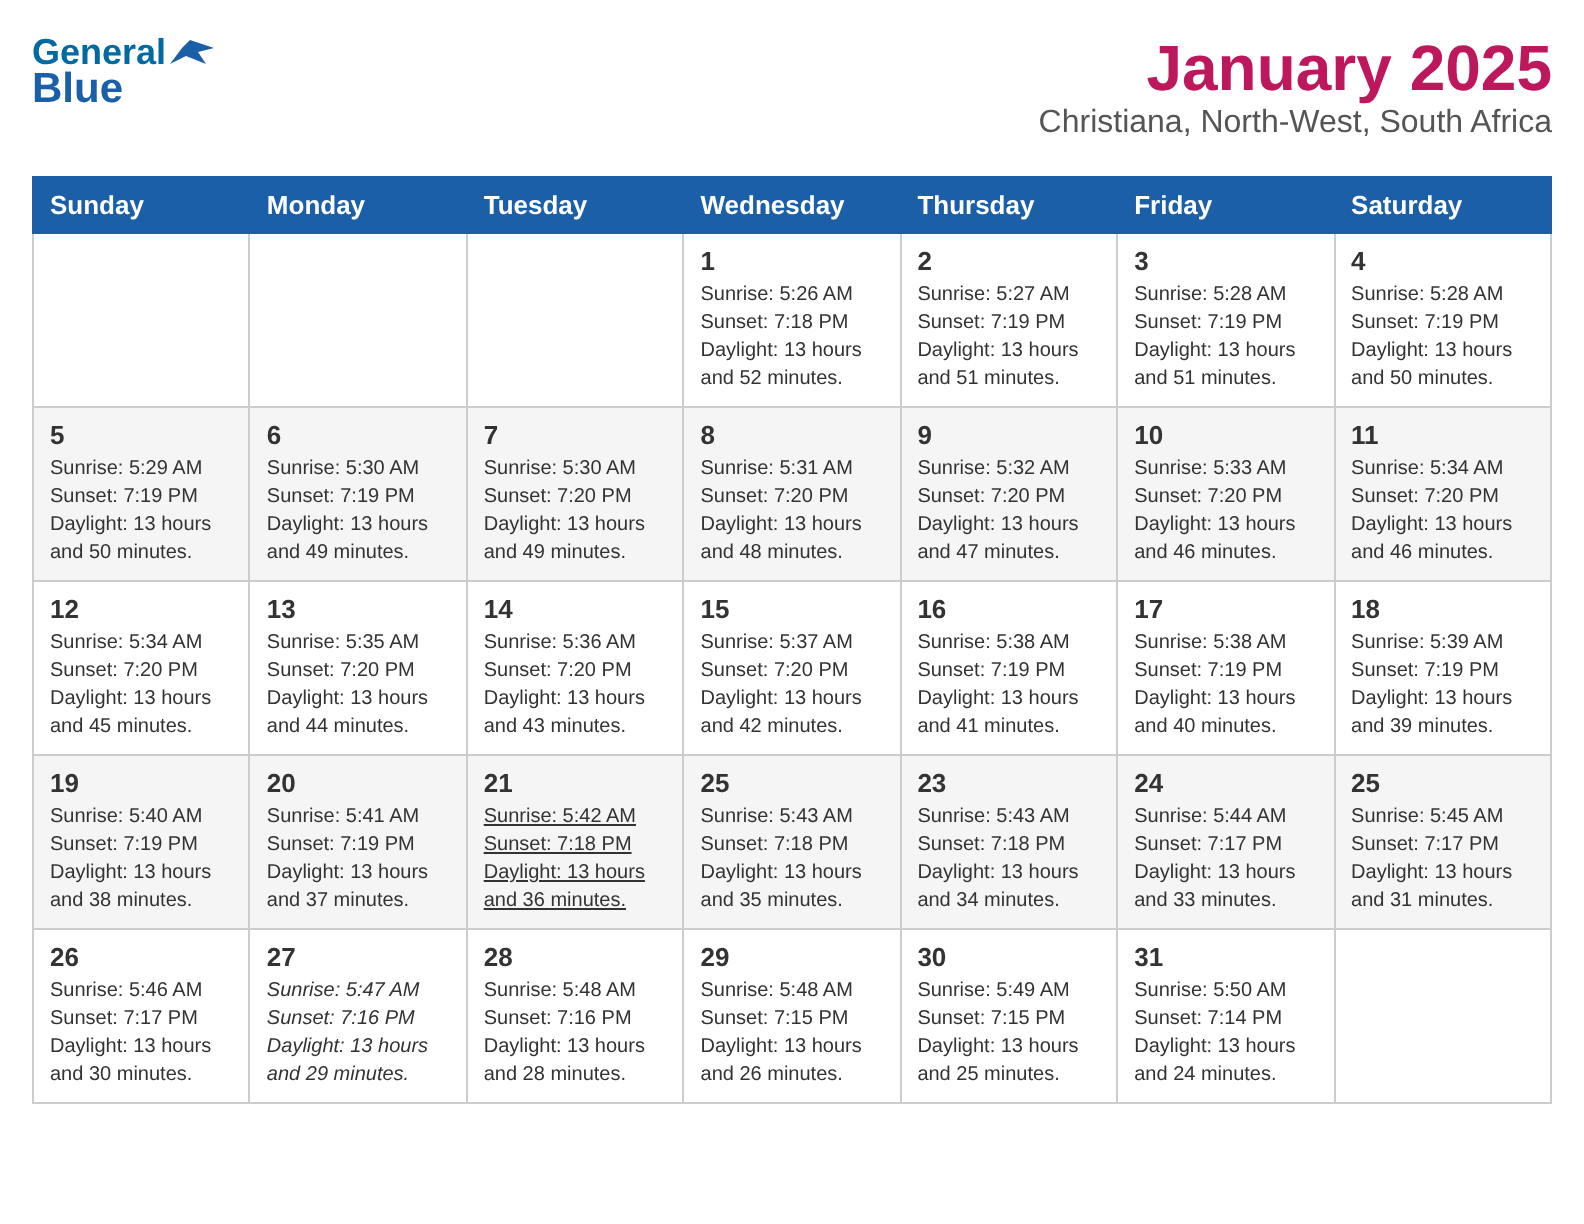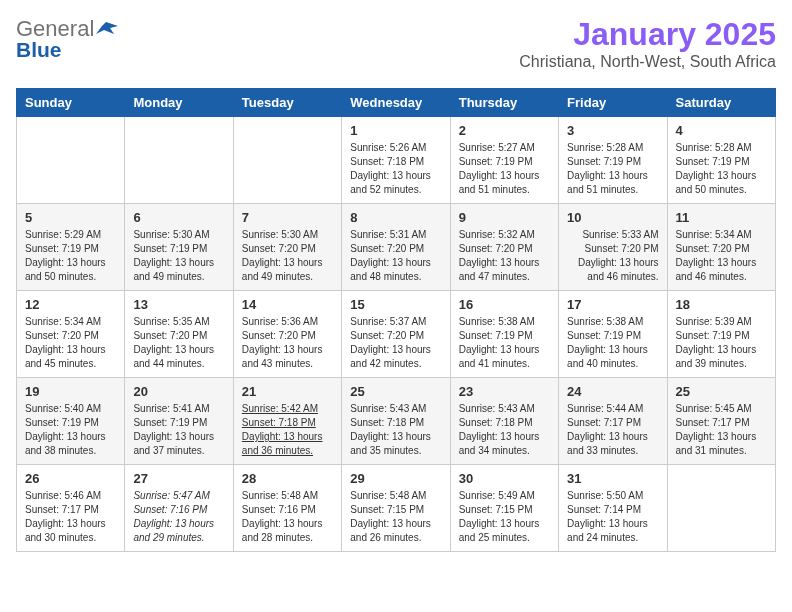--- a/index.html
+++ b/index.html
@@ -25,21 +25,21 @@
       display: flex;
       align-items: center;
       gap: 2px;
     }
     .title-block {
       text-align: right;
     }
     .title-block h1 {
       font-size: 32px;
       font-weight: bold;
-      color: #8b5cf6;
+      color: #be185d;
     }
     .title-block h2 {
       font-size: 16px;
       font-weight: normal;
       color: #555;
     }
     .calendar {
       width: 100%;
       border-collapse: collapse;
       border: 1px solid #ccc;
@@ -79,21 +79,21 @@
     .empty-cell {
       background: #fff !important;
     }
   </style>
 </head>
 <body>
 
 <div class="header">
   <div class="logo">
     <div class="logo-row">
-      <span style="font-size:22px;font-weight:normal;color:#737373;">General</span>
+      <span style="font-size:18px;font-weight:bold;color:#0369a1;">General</span>
       <svg width="22" height="18" viewBox="0 0 22 18">
         <polygon points="10,2 22,6 14,8 18,14 8,10 0,14 6,6" fill="#1a5fa8"></polygon>
       </svg>
     </div>
     <span style="font-size:21px;font-weight:bold;color:#1a5fa8;margin-top:-4px;">Blue</span>
   </div>
   <div class="title-block">
     <h1>January 2025</h1>
     <h2>Christiana, North-West, South Africa</h2>
   </div>
@@ -167,21 +167,21 @@
 Daylight: 13 hours and 48 minutes.</div>
         </td>
         <td>
           <div class="day-number">9</div>
           <div class="day-detail" style="white-space: pre-line;">Sunrise: 5:32 AM
 Sunset: 7:20 PM
 Daylight: 13 hours and 47 minutes.</div>
         </td>
         <td>
           <div class="day-number">10</div>
-          <div class="day-detail" style="white-space: pre-line; text-align: right;">Sunrise: 5:33 AM
+          <div class="day-detail" style="white-space: pre-line;">Sunrise: 5:33 AM
 Sunset: 7:20 PM
 Daylight: 13 hours and 46 minutes.</div>
         </td>
         <td>
           <div class="day-number">11</div>
           <div class="day-detail" style="white-space: pre-line;">Sunrise: 5:34 AM
 Sunset: 7:20 PM
 Daylight: 13 hours and 46 minutes.</div>
         </td>
       </tr>

